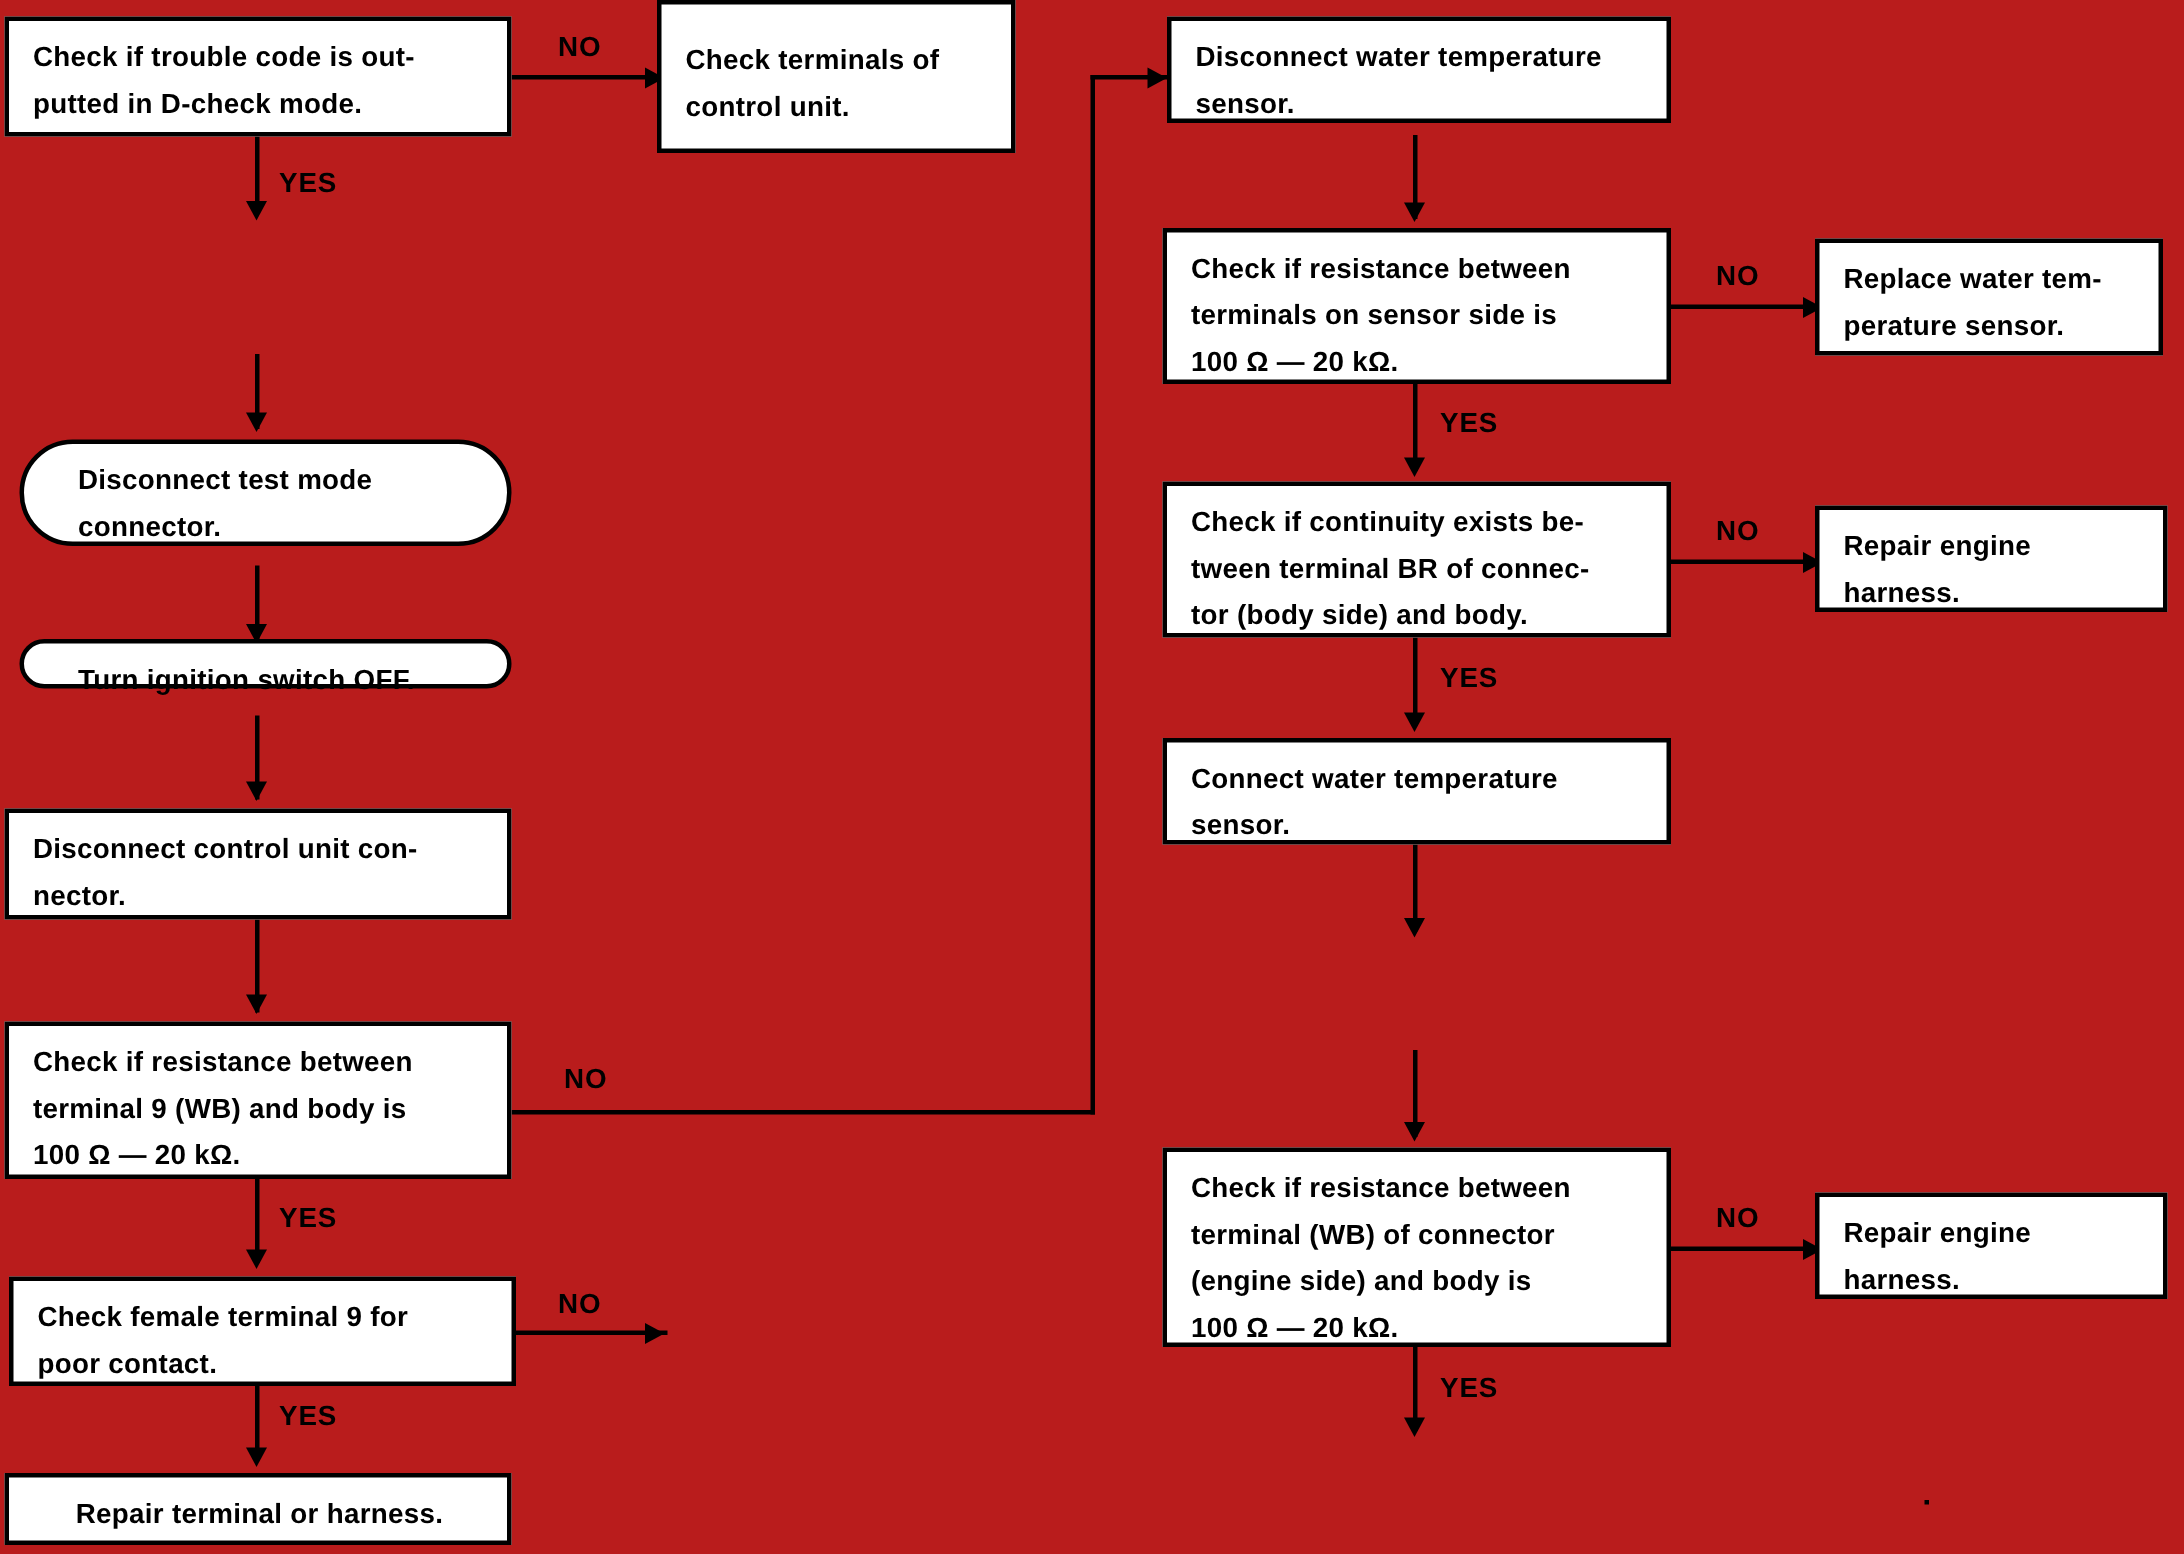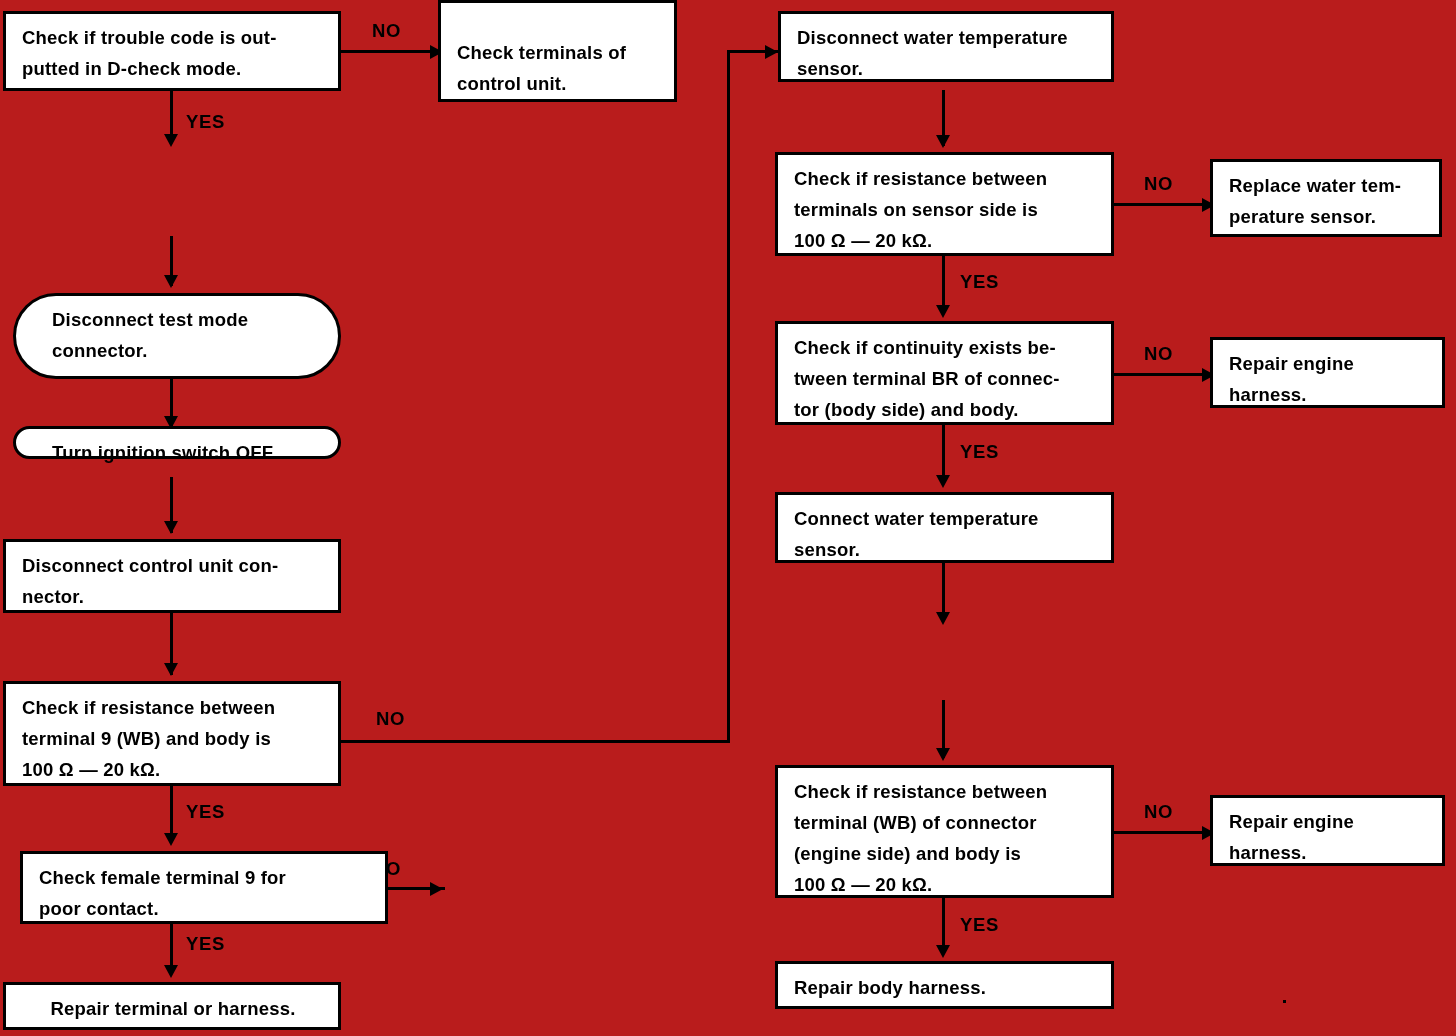--- a/index.html
+++ b/index.html
@@ -30,21 +30,21 @@
     white-space: pre-line;
     z-index: 3;
   }
   .node.stadium {
     border-radius: 999px;
     text-align: left;
     padding-left: 36px;
     padding-right: 24px;
   }
   .node.tall-pad {
-    padding-top: 34px;
+    padding-top: 21px;
   }
   
   .vline, .hline {
     position: absolute;
     background: #000000;
     z-index: 1;
   }
   .vline { width: 3px; }
   .hline { height: 3px; }
   .arrow-down {
@@ -84,33 +84,33 @@
 
 <div id="canvas">
 
   <div class="node" style="left:3px; top:11px; width:338px; height:80px;">Check if trouble code is out-
 putted in D-check mode.</div>
 
   <div class="node tall-pad" style="left:438px; top:0px; width:239px; height:102px;">Check terminals of
 control unit.</div>
 
 
-  <div class="node stadium" style="left:13px; top:293px; width:328px; height:86px;">Disconnect test mode
+  <div class="node stadium" style="left:13px; top:293px; width:328px; height:71px;">Disconnect test mode
 connector.</div>
 
   <div class="node stadium" style="left:13px; top:426px; width:328px; height:33px;">Turn ignition switch OFF.</div>
 
   <div class="node" style="left:3px; top:539px; width:338px; height:74px;">Disconnect control unit con-
 nector.</div>
 
   <div class="node" style="left:3px; top:681px; width:338px; height:105px;">Check if resistance between
 terminal 9 (WB) and body is
 100 Ω — 20 kΩ.</div>
 
-  <div class="node" style="left:20px; top:851px; width:368px; height:73px;">Check female terminal 9 for
+  <div class="node" style="left:6px; top:851px; width:338px; height:73px;">Check female terminal 9 for
 poor contact.</div>
 
 
   <div class="node" style="left:3px; top:982px; width:338px; height:48px;text-align:center;">Repair terminal or harness.</div>
 
   <div class="node" style="left:778px; top:11px; width:336px; height:71px;">Disconnect water temperature
 sensor.</div>
 
   <div class="node" style="left:775px; top:152px; width:339px; height:104px;">Check if resistance between
 terminals on sensor side is
@@ -131,21 +131,20 @@
 
 
   <div class="node" style="left:775px; top:765px; width:339px; height:133px;">Check if resistance between
 terminal (WB) of connector
 (engine side) and body is
 100 Ω — 20 kΩ.</div>
 
   <div class="node" style="left:1210px; top:795px; width:235px; height:71px;">Repair engine
 harness.</div>
 
-  <div class="node" style="left:775px; top:961px; width:339px; height:48px;">Repair body harness.</div>
 
   <div class="hline" style="left:341px; top:50px; width:104px;"></div>
   <div class="arrow-right" style="left:430px; top:45px;"></div>
   <div class="edge-label" style="left:372px; top:20px;">NO</div>
 
   <div class="vline" style="left:170px; top:91px; width:3px; height:51px;"></div>
   <div class="arrow-down" style="left:164px; top:134px;"></div>
   <div class="edge-label" style="left:186px; top:111px;">YES</div>
 
   <div class="vline" style="left:170px; top:236px; width:3px; height:50px;"></div>

